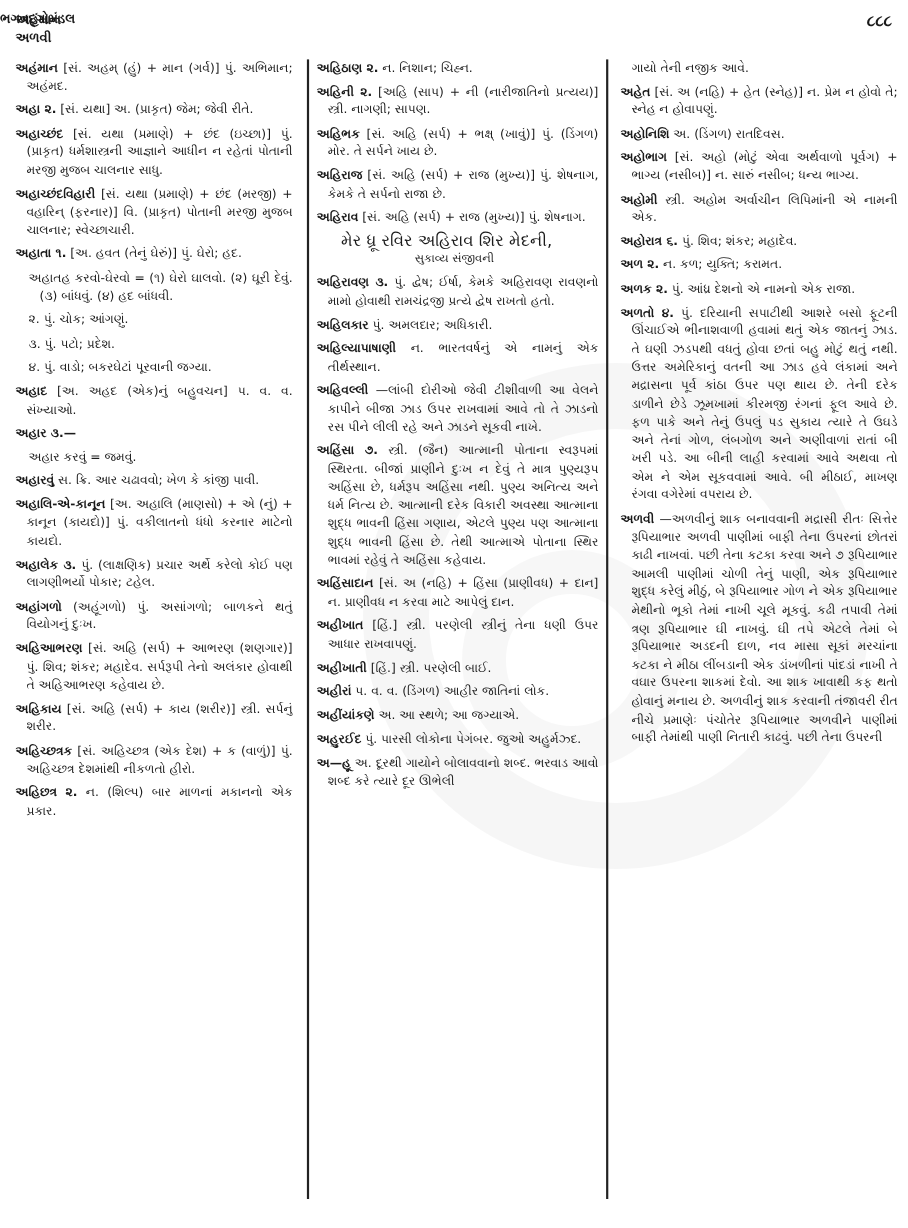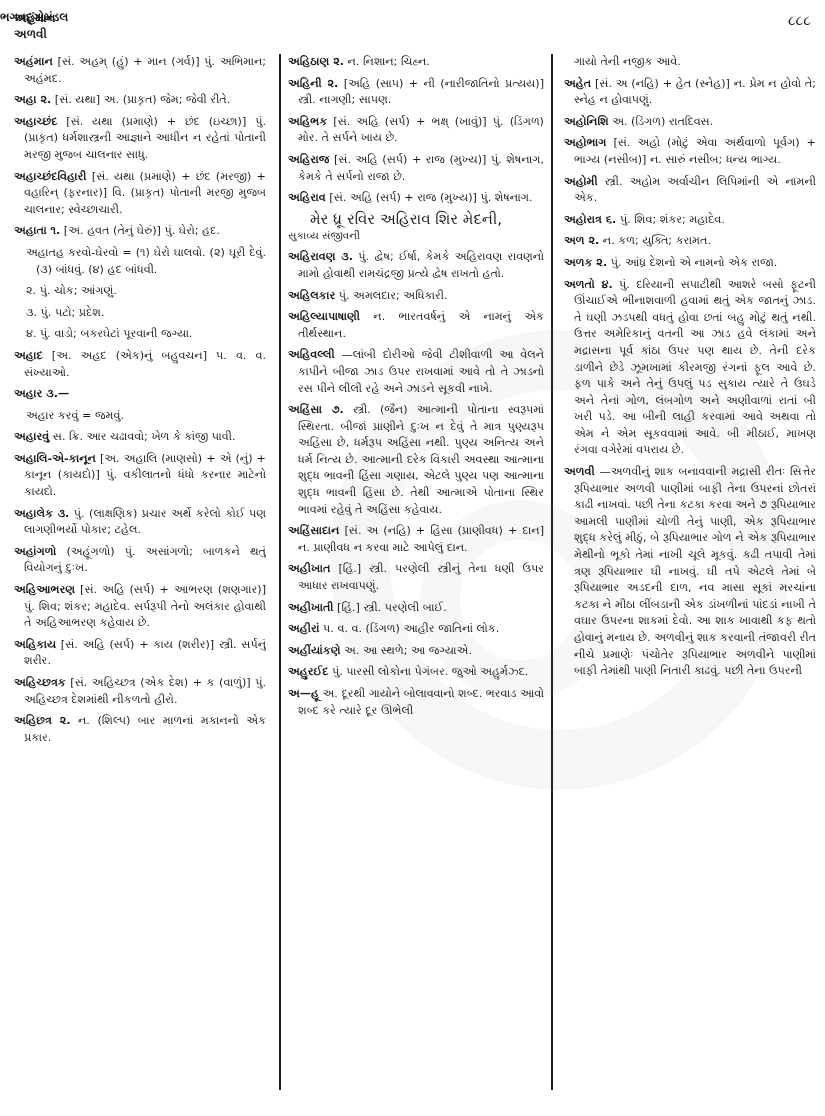--- a/index.html
+++ b/index.html
@@ -15,34 +15,34 @@
     box-sizing:border-box; pointer-events:none;
   }
   .watermark2 {
     position:absolute; left:420px; top:500px; width:200px; height:200px;
     border-radius:50%; border:40px solid rgba(0,0,0,0.03);
     box-sizing:border-box; pointer-events:none;
   }
   .header { position:absolute; left:0; top:0; width:825px; height:52px; }
   .guide { position:absolute; left:14px; top:10px; font-size:12px; font-weight:bold; line-height:16px; }
   .title { position:absolute; left:0; width:825px; top:10px; font-size:12px; font-weight:bold; }
-  .pageno { position:absolute; right:14px; top:12px; font-size:14px; font-weight:normal; }
+  .pageno { position:absolute; right:14px; top:12px; font-size:14px; font-weight:bold; }
   .columns { position:absolute; left:0; top:54px; width:825px; height:1040px; }
   .col { position:absolute; top:0; height:1035px; overflow:hidden; font-size:11.2px; line-height:16.6px; text-align:justify; }
   .col1 { left:14px; width:252px; }
   .col2 { left:288px; width:256px; }
   .col3 { left:564px; width:252px; }
   .rule { position:absolute; top:54px; width:2px; background:#222; height:1036px; }
   .rule1 { left:279px; }
   .rule2 { left:551px; }
   .entry { margin:0 0 5px 0; padding-left:10px; text-indent:-10px; }
   .hw { font-weight:bold; }
   .sub { padding-left:22px; text-indent:-10px; margin:0 0 5px 0; }
   .quote { padding-left:22px; margin:0; font-size:15px; line-height:15px; }
-  .quote-src { text-align:left; font-size:10.4px; margin:0 0 6px 0; padding-right:6px; }
+  .quote-src { text-align:center; font-size:10.4px; margin:0 0 6px 0; padding-right:6px; }
   .cont { margin:0 0 5px 0; padding-left:10px; }
 </style>
 </head>
 <body>
 
 <div class="watermark"></div>
 <div class="watermark2"></div>
 
 <div class="header">
   <div class="guide">

